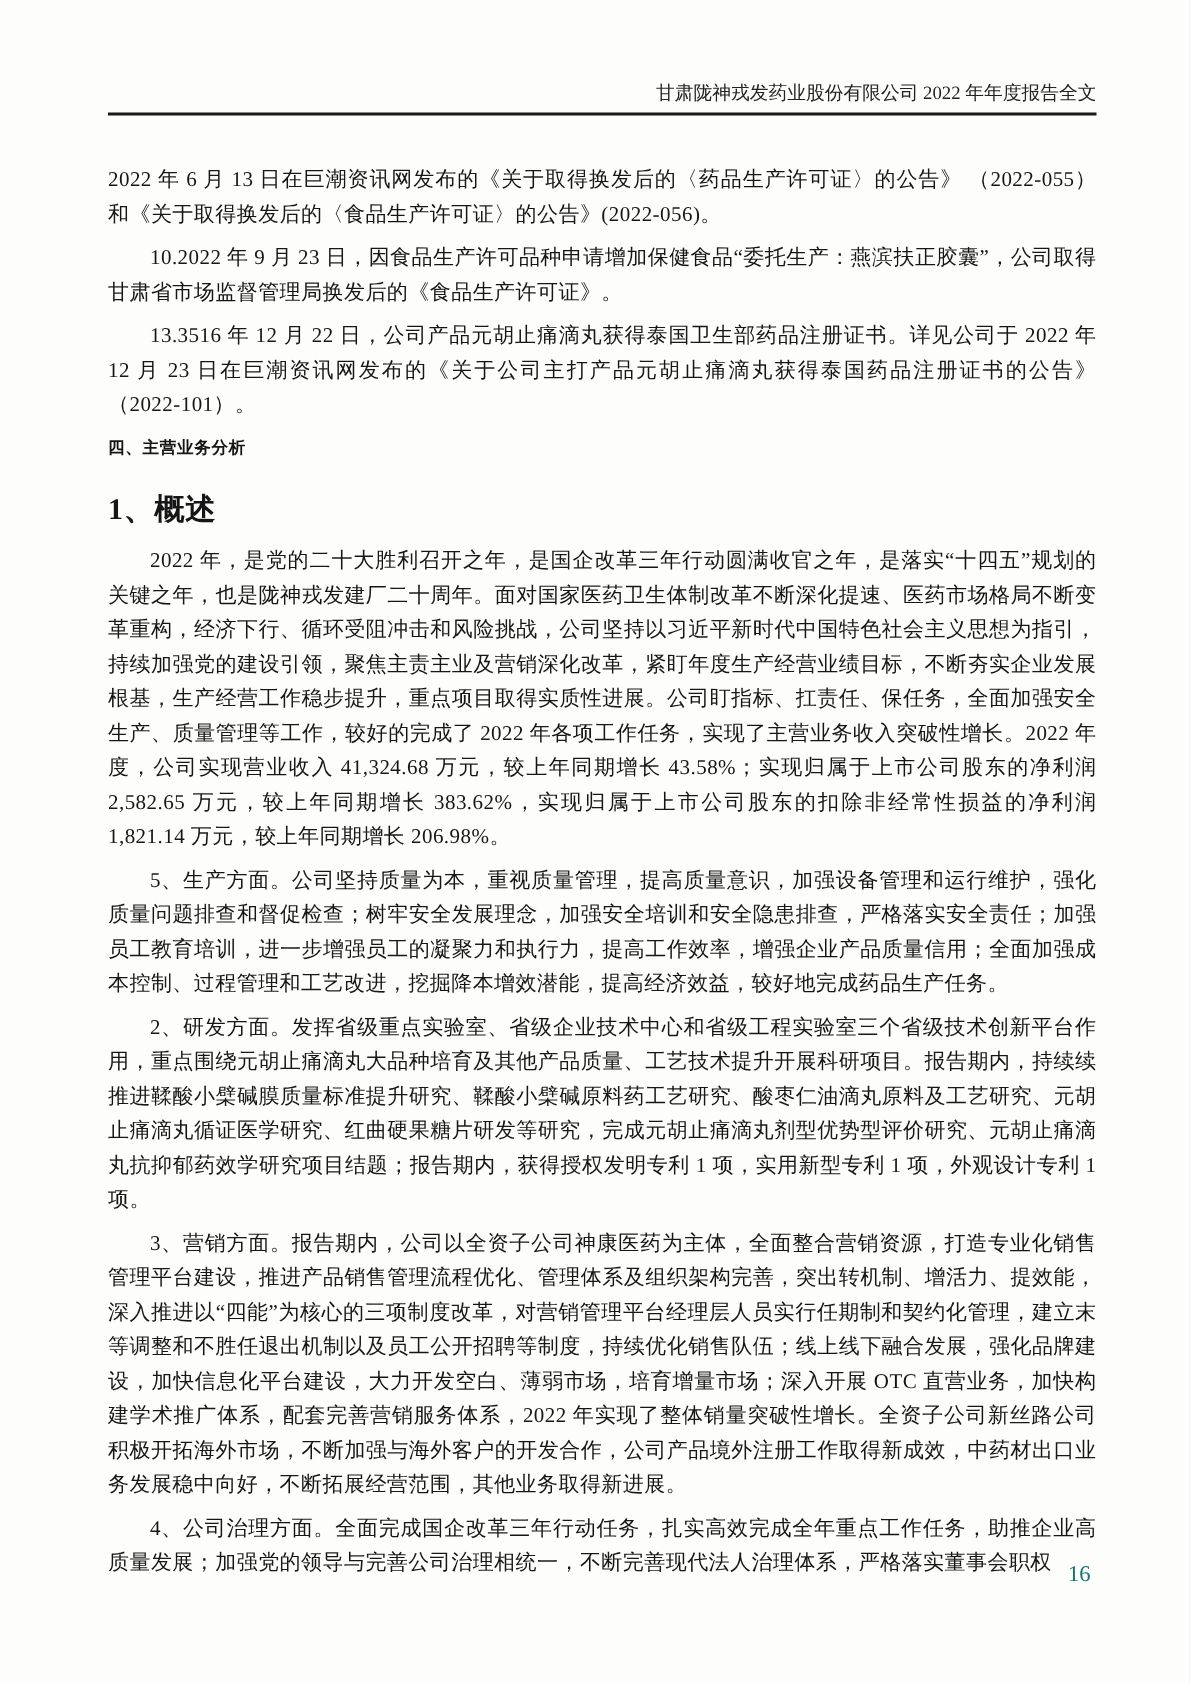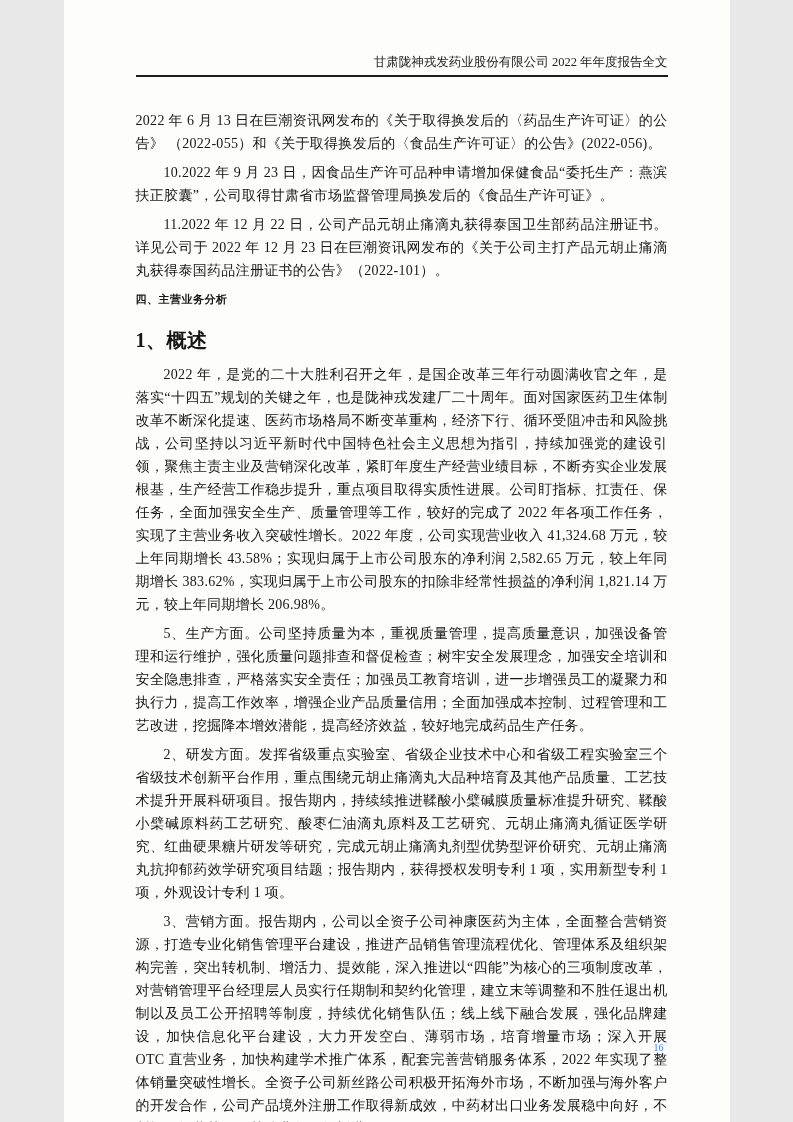--- a/index.html
+++ b/index.html
@@ -2,21 +2,21 @@
 <html><head>
 <meta charset="utf-8">
 <style>
   html, body {
     margin: 0;
     padding: 0;
     background: #e8e8e8;
   }
   .page {
     position: relative;
-    width: 666px;
+    width: 793px;
     height: 1122px;
     margin: 0 auto;
     background: #fdfdfc;
     color: #161616;
     font-family: "Liberation Serif", "DejaVu Serif", serif;
     overflow: hidden;
     box-sizing: border-box;
   }
   .header {
     margin: 0 62px 0 72px;
@@ -54,50 +54,51 @@
     font-size: 20px;
     font-weight: bold;
     margin: 0 0 12px 0;
     line-height: 21px;
     letter-spacing: 0.5px;
   }
   .page-number {
     position: absolute;
     top: 1042px;
     right: 66px;
-    font-size: 10px;
-    color: #3b82f6;
+    font-size: 15px;
+    color: #0f766e;
   }
 </style>
 </head>
 <body>
 
 <div class="page">
 
   <div class="header">甘肃陇神戎发药业股份有限公司 2022 年年度报告全文</div>
 
   <div class="body">
 
     <p>2022 年 6 月 13 日在巨潮资讯网发布的《关于取得换发后的〈药品生产许可证〉的公告》 （2022-055）和《关于取得换发后的〈食品生产许可证〉的公告》(2022-056)。</p>
 
     <p class="indent">10.2022 年 9 月 23 日，因食品生产许可品种申请增加保健食品“委托生产：燕滨扶正胶囊”，公司取得甘肃省市场监督管理局换发后的《食品生产许可证》。</p>
 
-    <p class="indent">11.2022 年 12 月 22 日，公司产品元胡止痛滴丸获得泰国卫生部药品注册证书。详见公司于 2022 年 12 月 23 日在巨潮资讯网发布的《关于公司主打产品元胡止痛滴丸获得泰国药品注册证书的公告》（2022-101）。</p>
+    <p class="indent">13.3516 年 12 月 22 日，公司产品元胡止痛滴丸获得泰国卫生部药品注册证书。详见公司于 2022 年 12 月 23 日在巨潮资讯网发布的《关于公司主打产品元胡止痛滴丸获得泰国药品注册证书的公告》（2022-101）。</p>
 
     <h1 class="sec-heading">四、主营业务分析</h1>
 
     <h2 class="sub-heading">1、概述</h2>
 
     <p class="indent">2022 年，是党的二十大胜利召开之年，是国企改革三年行动圆满收官之年，是落实“十四五”规划的关键之年，也是陇神戎发建厂二十周年。面对国家医药卫生体制改革不断深化提速、医药市场格局不断变革重构，经济下行、循环受阻冲击和风险挑战，公司坚持以习近平新时代中国特色社会主义思想为指引，持续加强党的建设引领，聚焦主责主业及营销深化改革，紧盯年度生产经营业绩目标，不断夯实企业发展根基，生产经营工作稳步提升，重点项目取得实质性进展。公司盯指标、扛责任、保任务，全面加强安全生产、质量管理等工作，较好的完成了 2022 年各项工作任务，实现了主营业务收入突破性增长。2022 年度，公司实现营业收入 41,324.68 万元，较上年同期增长 43.58%；实现归属于上市公司股东的净利润 2,582.65 万元，较上年同期增长 383.62%，实现归属于上市公司股东的扣除非经常性损益的净利润 1,821.14 万元，较上年同期增长 206.98%。</p>
 
 
     <p class="indent">5、生产方面。公司坚持质量为本，重视质量管理，提高质量意识，加强设备管理和运行维护，强化质量问题排查和督促检查；树牢安全发展理念，加强安全培训和安全隐患排查，严格落实安全责任；加强员工教育培训，进一步增强员工的凝聚力和执行力，提高工作效率，增强企业产品质量信用；全面加强成本控制、过程管理和工艺改进，挖掘降本增效潜能，提高经济效益，较好地完成药品生产任务。</p>
 
     <p class="indent">2、研发方面。发挥省级重点实验室、省级企业技术中心和省级工程实验室三个省级技术创新平台作用，重点围绕元胡止痛滴丸大品种培育及其他产品质量、工艺技术提升开展科研项目。报告期内，持续续推进鞣酸小檗碱膜质量标准提升研究、鞣酸小檗碱原料药工艺研究、酸枣仁油滴丸原料及工艺研究、元胡止痛滴丸循证医学研究、红曲硬果糖片研发等研究，完成元胡止痛滴丸剂型优势型评价研究、元胡止痛滴丸抗抑郁药效学研究项目结题；报告期内，获得授权发明专利 1 项，实用新型专利 1 项，外观设计专利 1 项。</p>
 
     <p class="indent">3、营销方面。报告期内，公司以全资子公司神康医药为主体，全面整合营销资源，打造专业化销售管理平台建设，推进产品销售管理流程优化、管理体系及组织架构完善，突出转机制、增活力、提效能，深入推进以“四能”为核心的三项制度改革，对营销管理平台经理层人员实行任期制和契约化管理，建立末等调整和不胜任退出机制以及员工公开招聘等制度，持续优化销售队伍；线上线下融合发展，强化品牌建设，加快信息化平台建设，大力开发空白、薄弱市场，培育增量市场；深入开展 OTC 直营业务，加快构建学术推广体系，配套完善营销服务体系，2022 年实现了整体销量突破性增长。全资子公司新丝路公司积极开拓海外市场，不断加强与海外客户的开发合作，公司产品境外注册工作取得新成效，中药材出口业务发展稳中向好，不断拓展经营范围，其他业务取得新进展。</p>
 
+    <p class="indent">4、公司治理方面。全面完成国企改革三年行动任务，扎实高效完成全年重点工作任务，助推企业高质量发展；加强党的领导与完善公司治理相统一，不断完善现代法人治理体系，严格落实董事会职权</p>
 
   </div>
 
   <div class="page-number">16</div>
 
 </div>
 
 </body></html>

